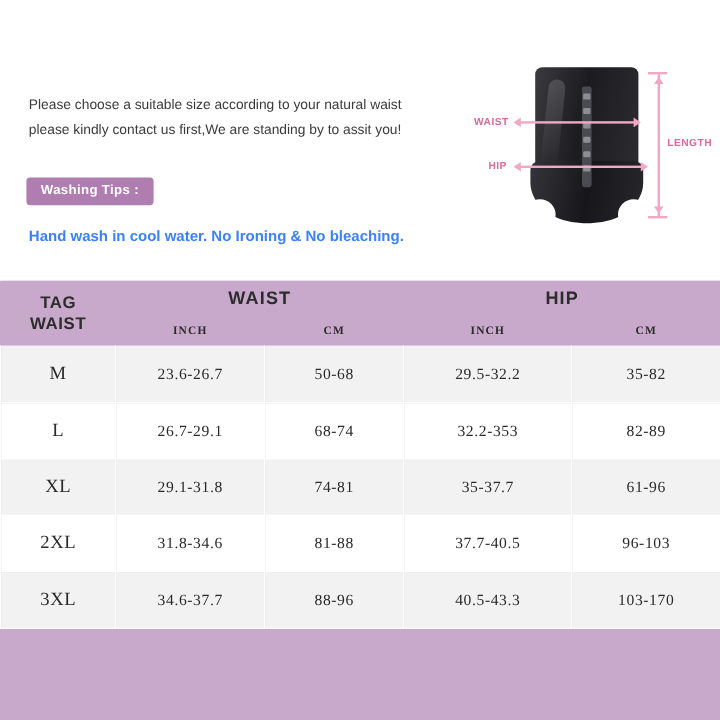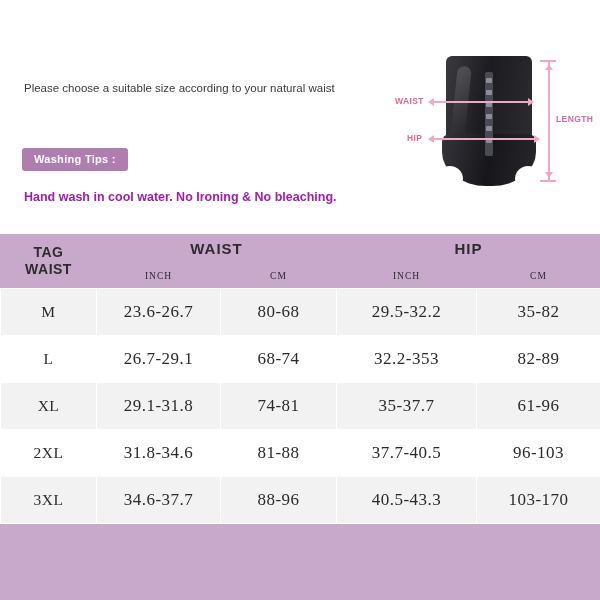--- a/index.html
+++ b/index.html
@@ -46,21 +46,21 @@
     border-radius: 3px;
     letter-spacing: 0.3px;
     white-space: nowrap;
   }
   .wash-tip-text {
     position: absolute;
     left: 24px;
     top: 190px;
     font-size: 12.5px;
     font-weight: bold;
-    color: #a21caf;
+    color: #3b82f6;
     white-space: nowrap;
   }
 
   
   .product {
     position: absolute;
     left: 396px;
     top: 46px;
     width: 190px;
     height: 160px;
@@ -207,45 +207,46 @@
     font-size: 14px;
     font-weight: bold;
     line-height: 17px;
     letter-spacing: 0.5px;
     color: #2c2c2c;
   }
   .sub-row th {
     height: 22px;
     font-family: "Liberation Sans", sans-serif;
     font-size: 9.5px;
-    font-weight: normal;
+    font-weight: bold;
     letter-spacing: 1px;
     color: #4a4a4a;
   }
   tbody tr td {
     height: 44px;
-    font-size: 17px;
+    font-size: 13px;
     letter-spacing: 0.5px;
   }
   tbody tr:nth-child(odd) td { background: #f2f2f2; }
   tbody tr:nth-child(even) td { background: #ffffff; }
   td.tagcell {
     font-family: "Liberation Serif", serif;
     font-size: 15.5px;
     font-weight: normal;
   }
   .hdr-row-main th, .sub-row th { background: #c9a9cb; }
 </style>
 </head>
 <body>
 
 <div class="page">
 
   <div class="intro">
     <p>Please choose a suitable size according to your natural waist</p>
+    <p>please kindly contact us first,We are standing by to assit you!</p>
   </div>
 
   <div class="wash-tip-badge">Washing Tips :</div>
   <div class="wash-tip-text">Hand wash in cool water. No Ironing &amp; No bleaching.</div>
 
   <div class="product">
 
     <div class="garment">
       <div class="body"></div>
       <div class="gloss"></div>
@@ -305,21 +306,21 @@
           <th style="border:none;">INCH</th>
           <th style="border:none;">CM</th>
           <th style="border:none;">INCH</th>
           <th style="border:none;">CM</th>
         </tr>
       </thead>
       <tbody>
         <tr>
           <td class="tagcell">M</td>
           <td>23.6-26.7</td>
-          <td>80-68</td>
+          <td>50-68</td>
           <td>29.5-32.2</td>
           <td>35-82</td>
         </tr>
         <tr>
           <td class="tagcell">L</td>
           <td>26.7-29.1</td>
           <td>68-74</td>
           <td>32.2-353</td>
           <td>82-89</td>
         </tr>

